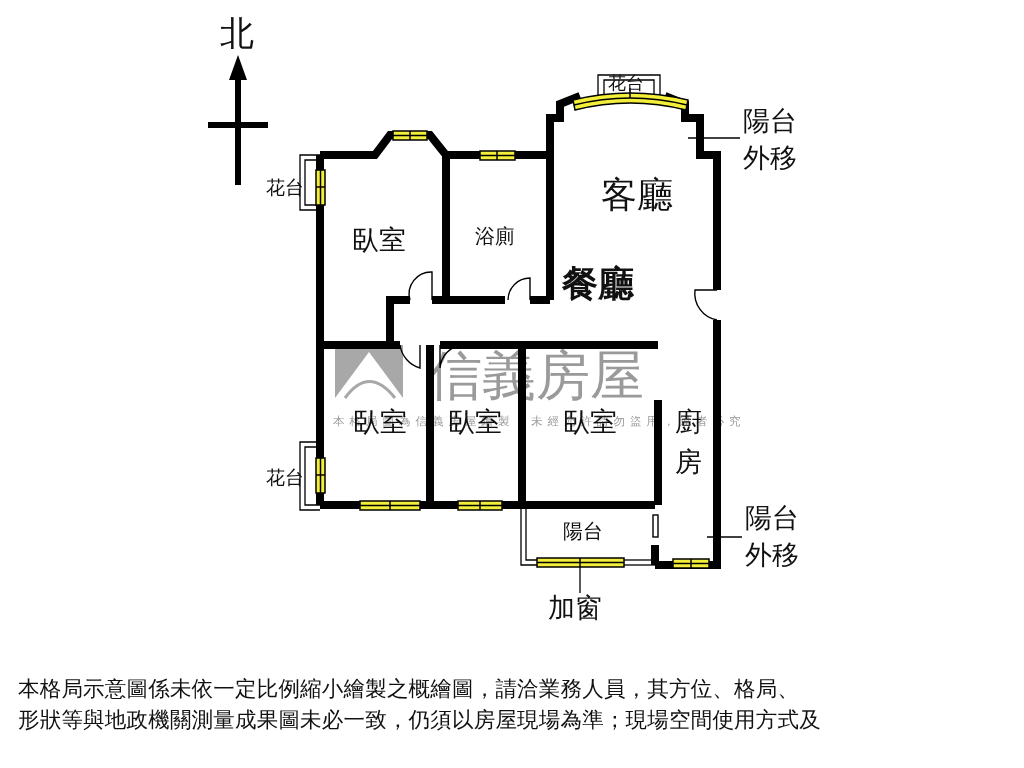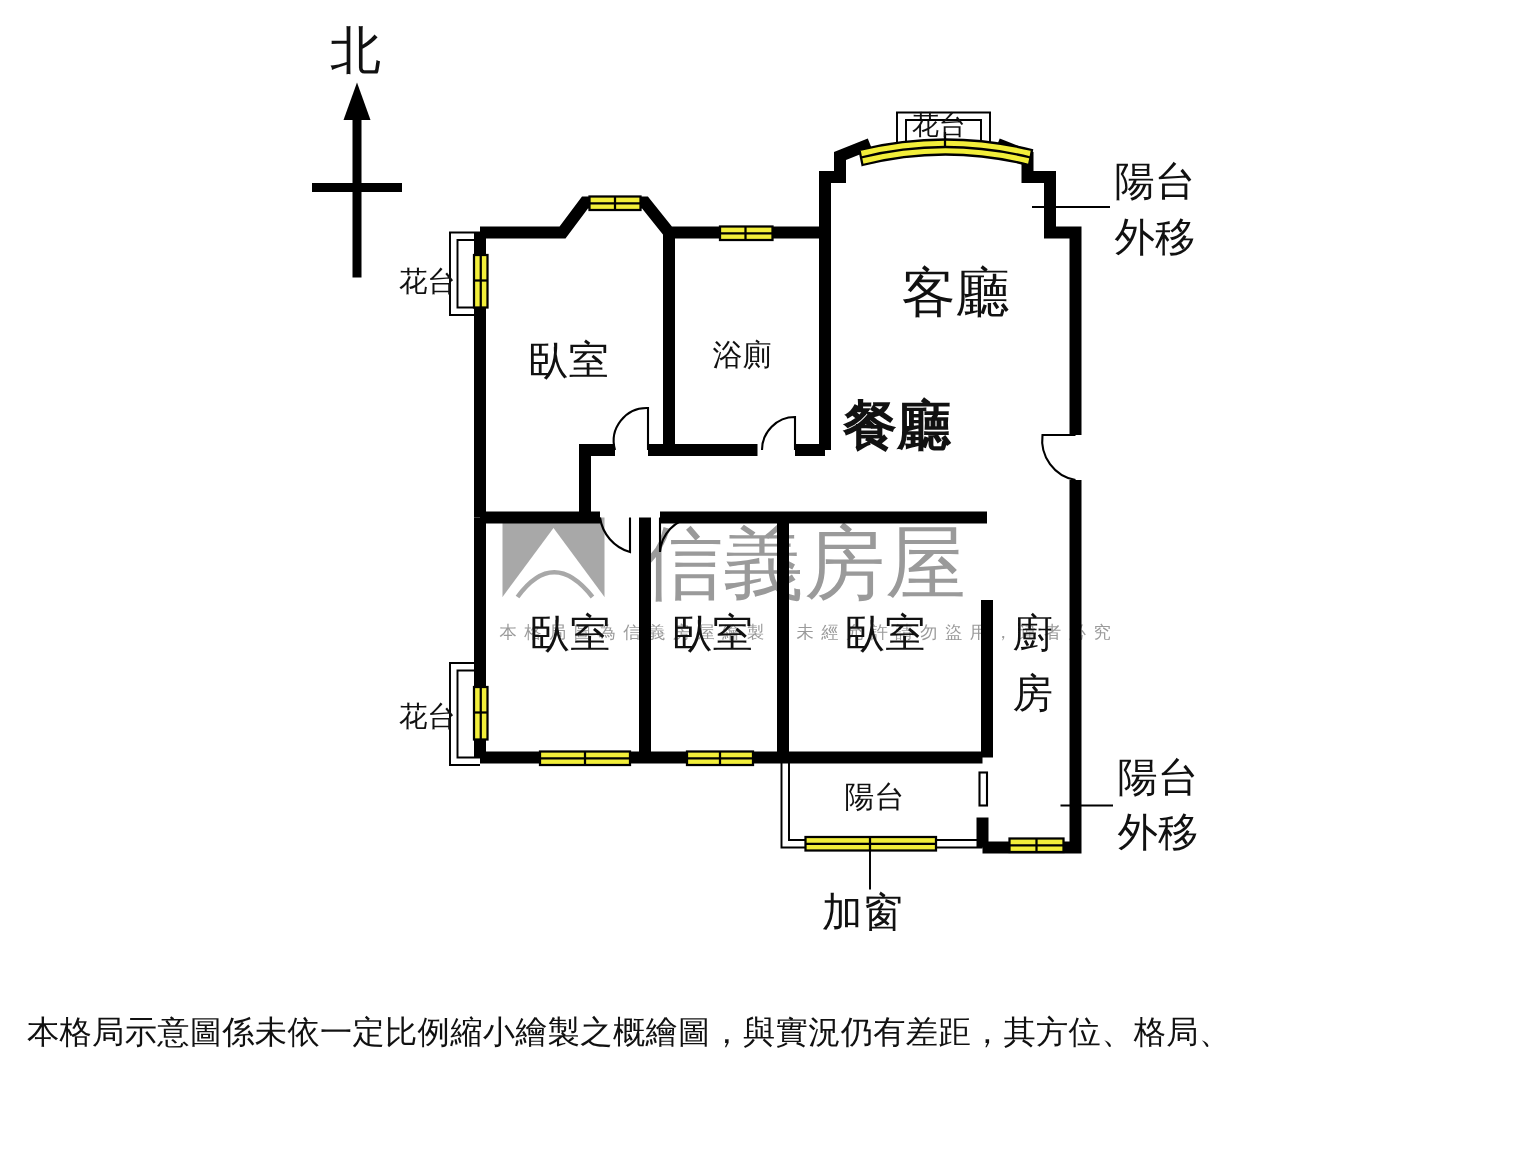--- a/index.html
+++ b/index.html
@@ -167,14 +167,15 @@
   <text class="lbl" x="266" y="194" font-size="19">花台</text>
   <text class="lbl" x="266" y="484" font-size="19">花台</text>
   <text class="lbl" x="743" y="130" font-size="27">陽台</text>
   <text class="lbl" x="743" y="167" font-size="27">外移</text>
   <text class="lbl" x="745" y="527" font-size="27">陽台</text>
   <text class="lbl" x="745" y="564" font-size="27">外移</text>
   <text class="lbl" x="548" y="617" font-size="27">加窗</text>
 </svg>
 
 <div class="disclaimer">
-  <div>本格局示意圖係未依一定比例縮小繪製之概繪圖，與實況仍有差距，其方位、格局、</div>
+  <div>本格局示意圖係未依一定比例縮小繪製之概繪圖，請洽業務人員，其方位、格局、</div>
+  <div>形狀等與地政機關測量成果圖未必一致，仍須以房屋現場為準；現場空間使用方式及</div>
 </div>
 
 </body></html>

